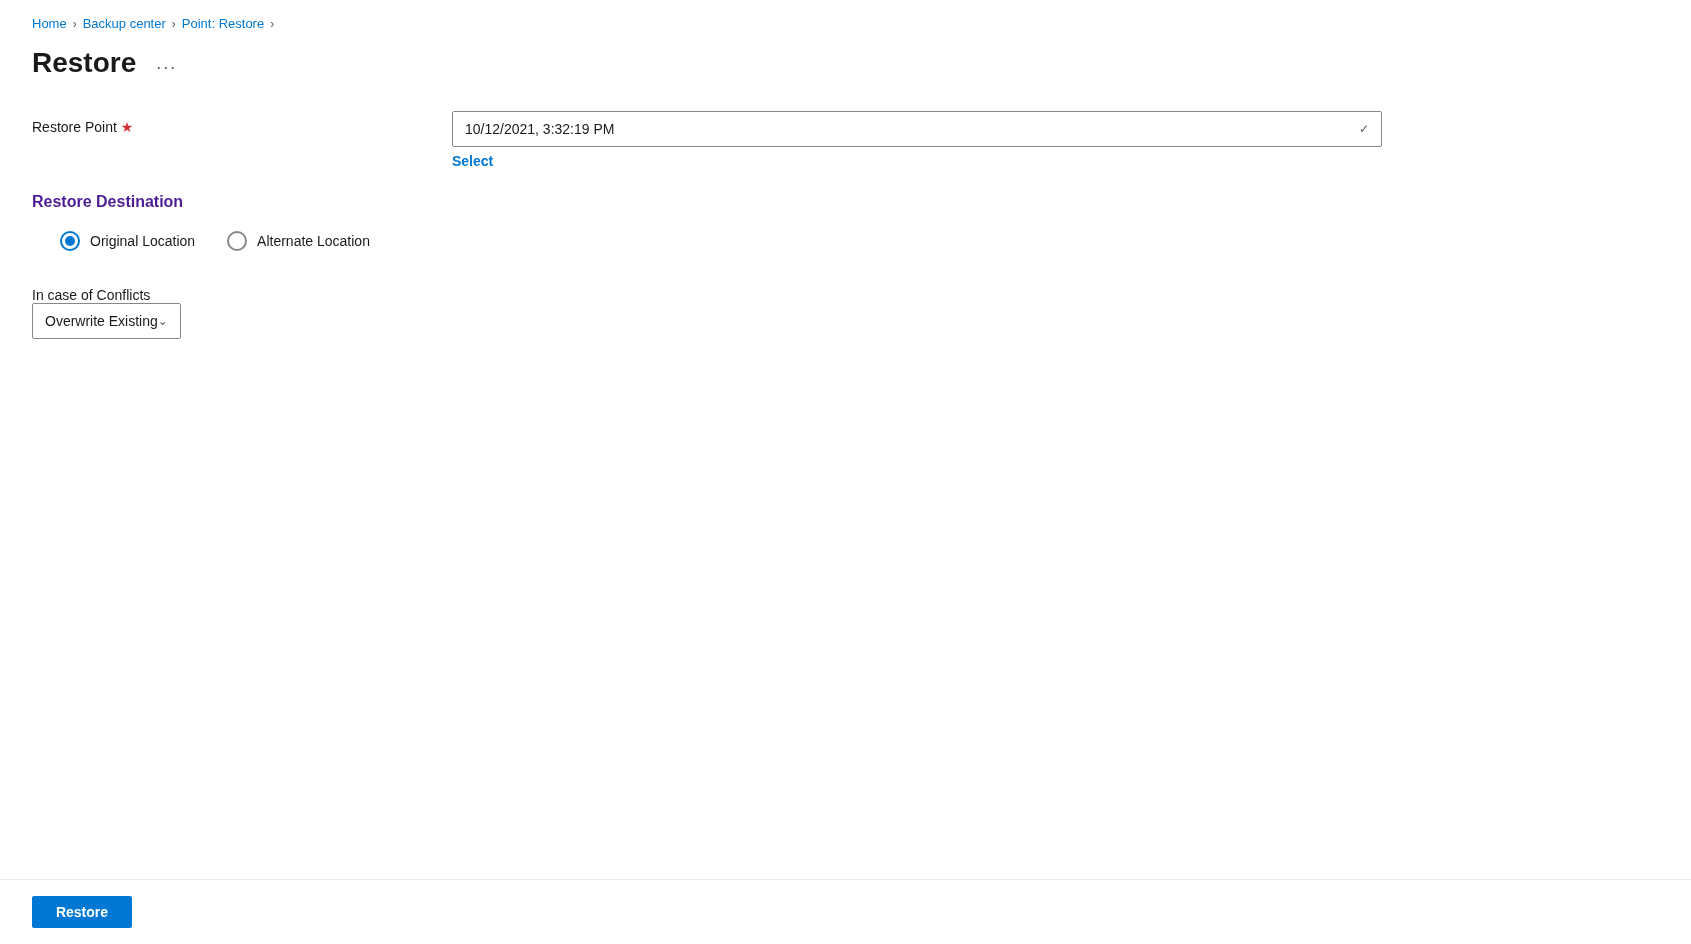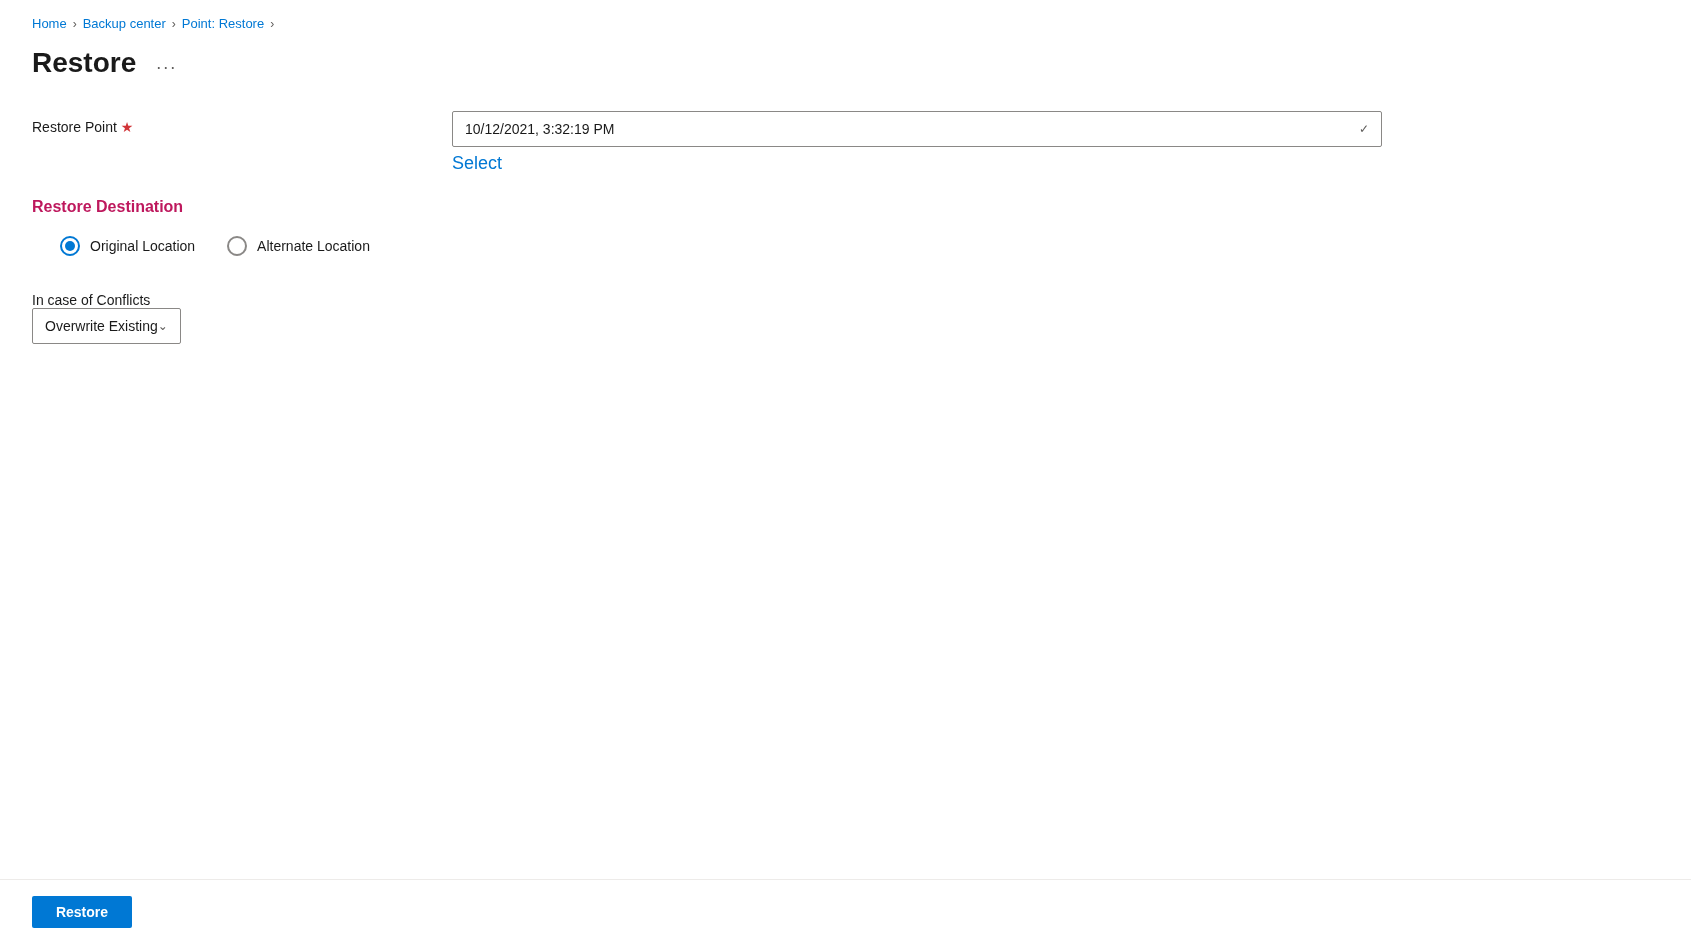--- a/index.html
+++ b/index.html
@@ -117,30 +117,31 @@
     }
 
     .dropdown-chevron {
       font-size: 12px;
       color: #605e5c;
     }
 
     .select-link {
       color: #0078d4;
       text-decoration: none;
-      font-size: 18px;
+      font-size: 14px;
       margin-top: 6px;
       display: inline-block;
       cursor: pointer;
+      font-weight: bold;
     }
 
     .section-title {
       font-size: 16px;
       font-weight: 600;
-      color: #be185d;
+      color: #4c1d95;
       margin-bottom: 20px;
       margin-top: 8px;
     }
 
     .radio-group {
       display: flex;
       align-items: center;
       gap: 32px;
       margin-bottom: 28px;
       padding-left: 28px;

